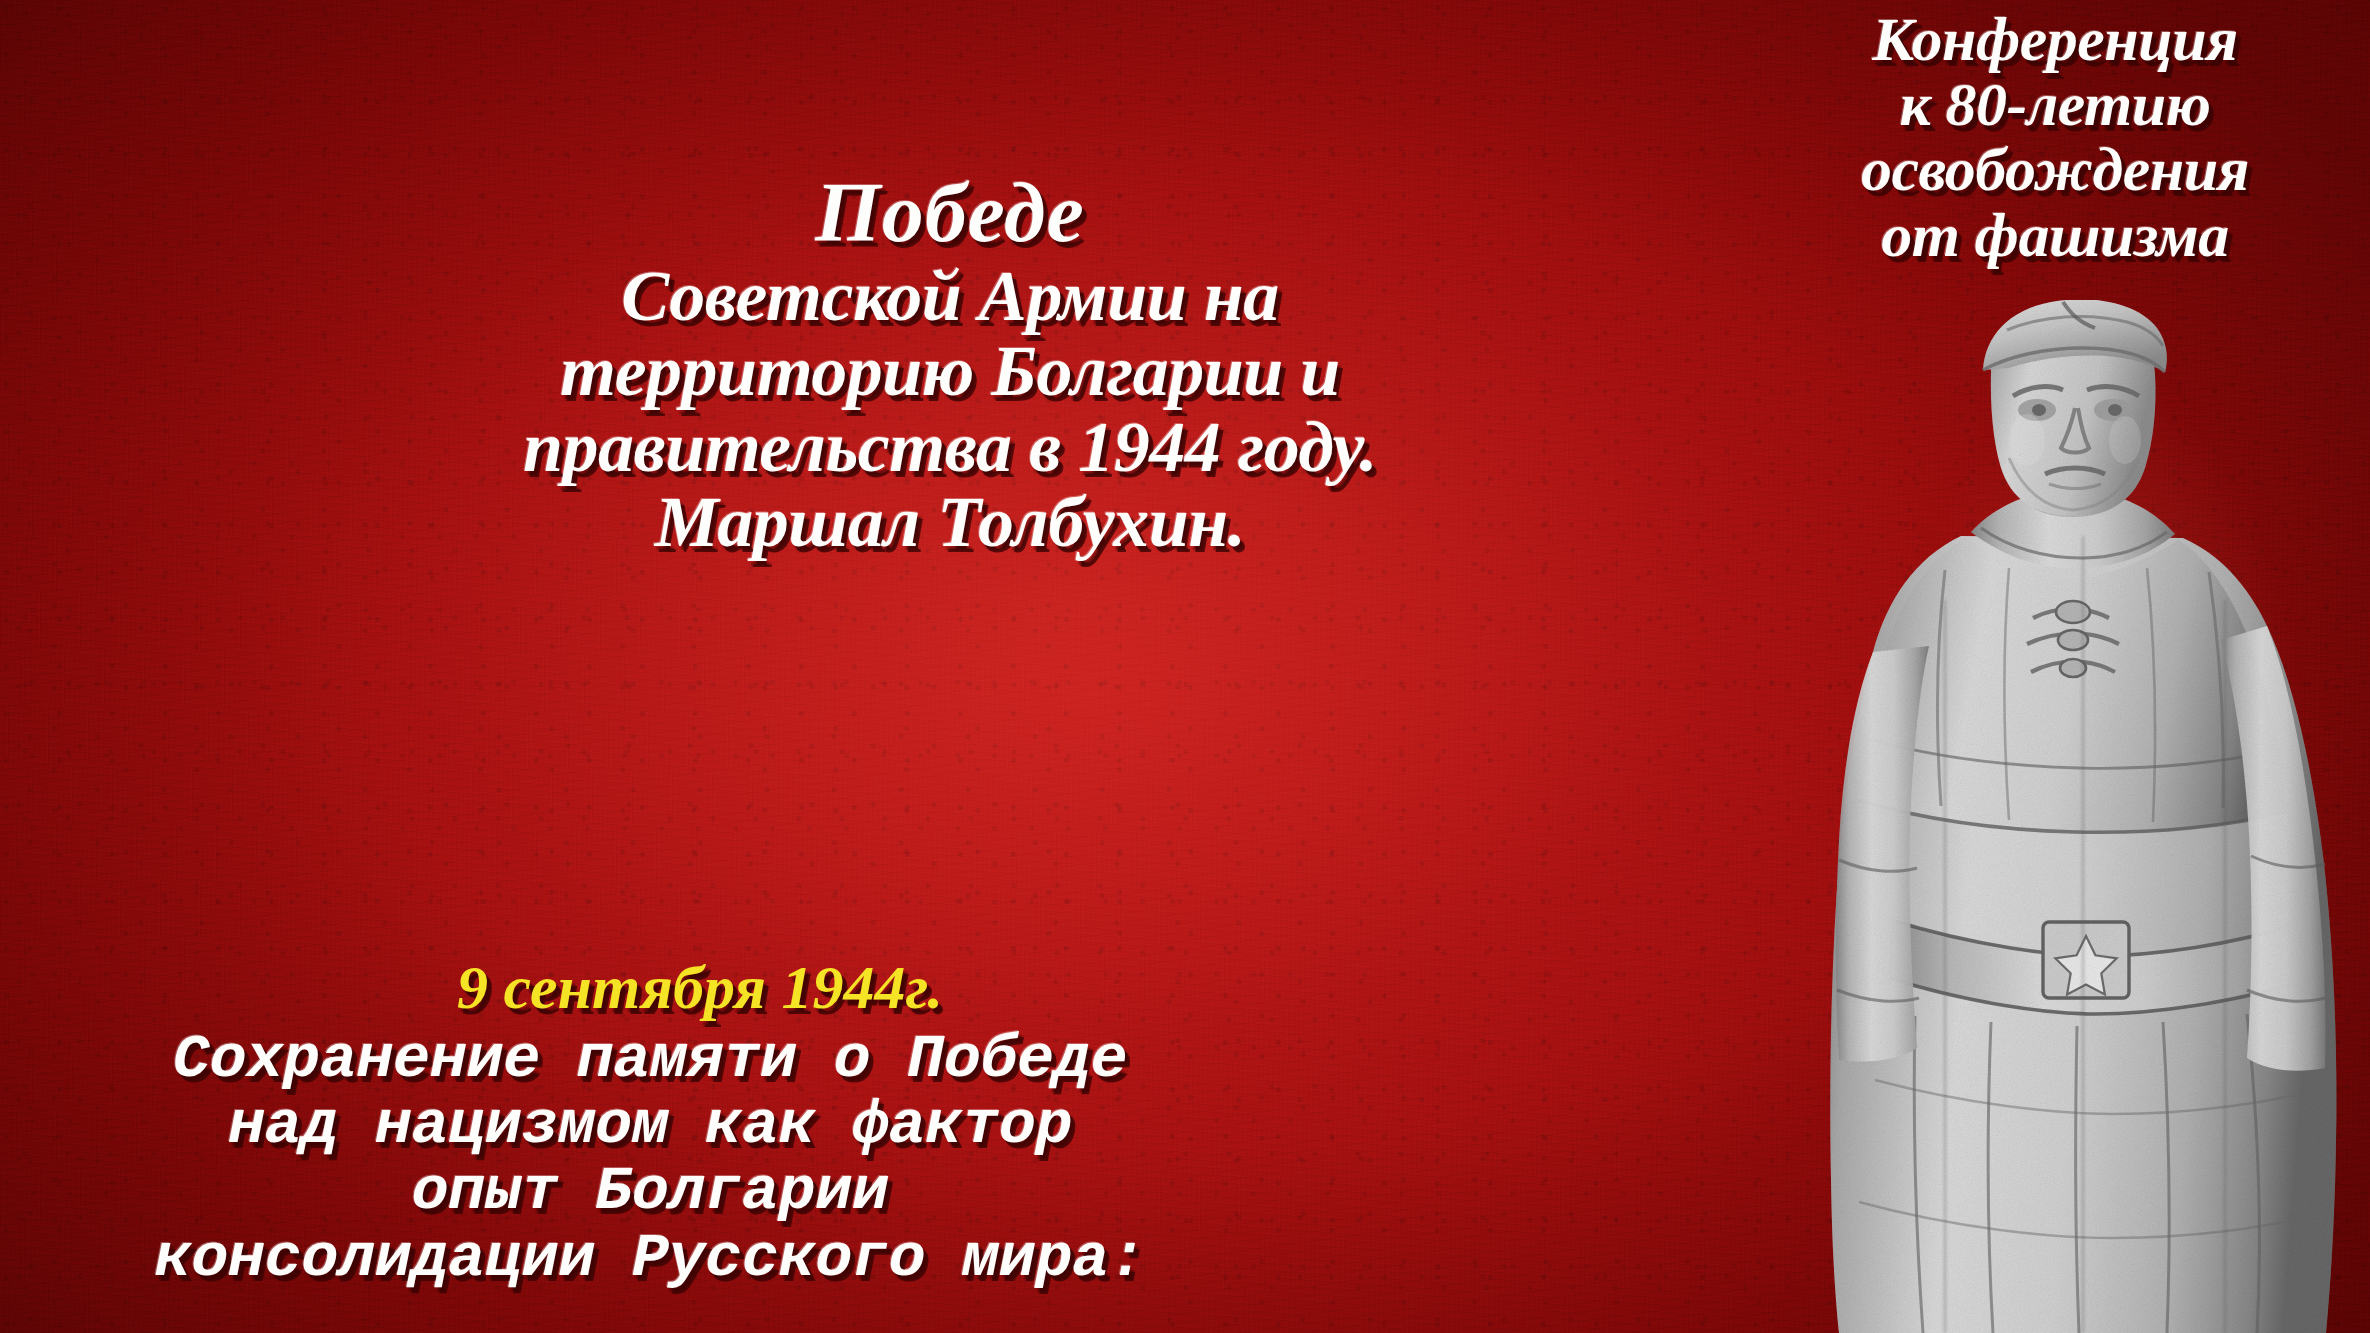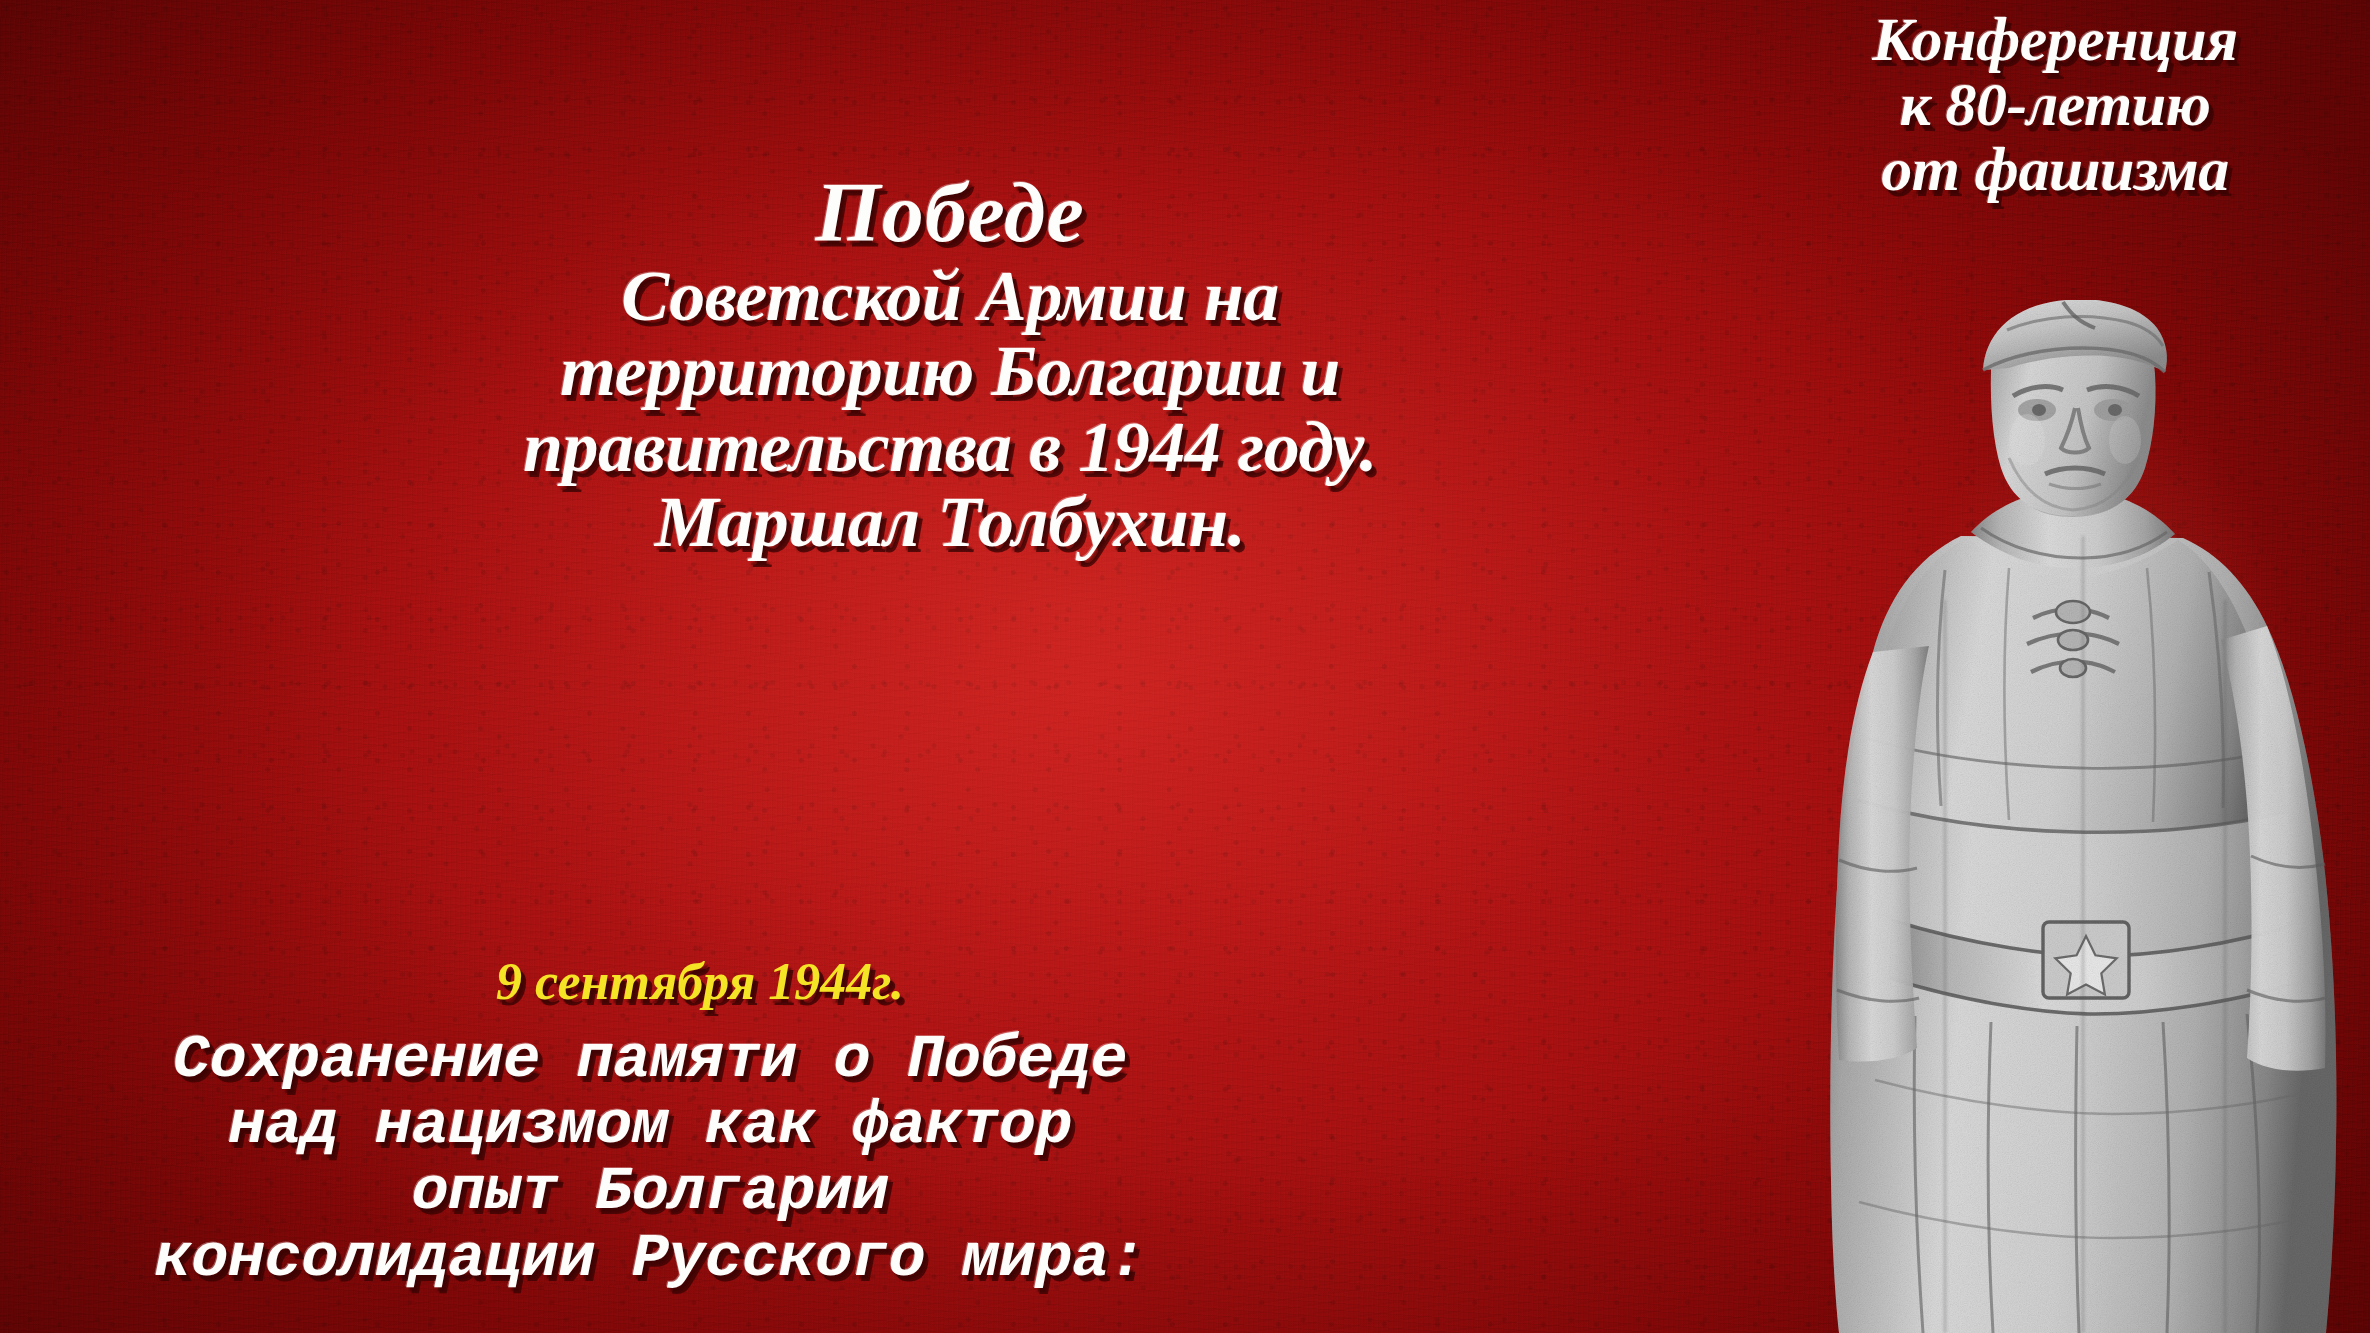--- a/index.html
+++ b/index.html
@@ -90,21 +90,21 @@
     font-size:72px;
     margin:0 0 2px 0;
     letter-spacing:-0.5px;
   }
 
   
   #date-line{
     position:absolute;left:150px;top:952px;width:1100px;
     text-align:center;
     z-index:6;
-    font-size:52px;
+    font-size:62px;
     font-weight:700;font-style:italic;
     color:#f5e425;
     text-shadow:
       5px 6px 0 rgba(58,2,2,.80),
       3px 4px 2px rgba(40,0,0,.55);
     white-space:nowrap;
   }
 
   
   #subtitle-block{
@@ -314,20 +314,21 @@
         <path d="M288 236 L288 1033"></path>
         <path d="M150 300 L150 1033"></path>
         <path d="M430 300 L430 1033"></path>
       </g>
     </svg>
   </div>
 
   <div id="conf-block">
     <div class="cline wtext">Конференция</div>
     <div class="cline wtext">к 80-летию</div>
+    <div class="cline wtext">освобождения</div>
     <div class="cline wtext">от фашизма</div>
   </div>
 
   <div id="report-block">
     <div id="report-heading" class="wtext">Победе</div>
     <div class="tline wtext">Советской Армии на</div>
     <div class="tline wtext">территорию Болгарии и</div>
     <div class="tline wtext">правительства в 1944 году.</div>
     <div class="tline wtext">Маршал Толбухин.</div>
   </div>

